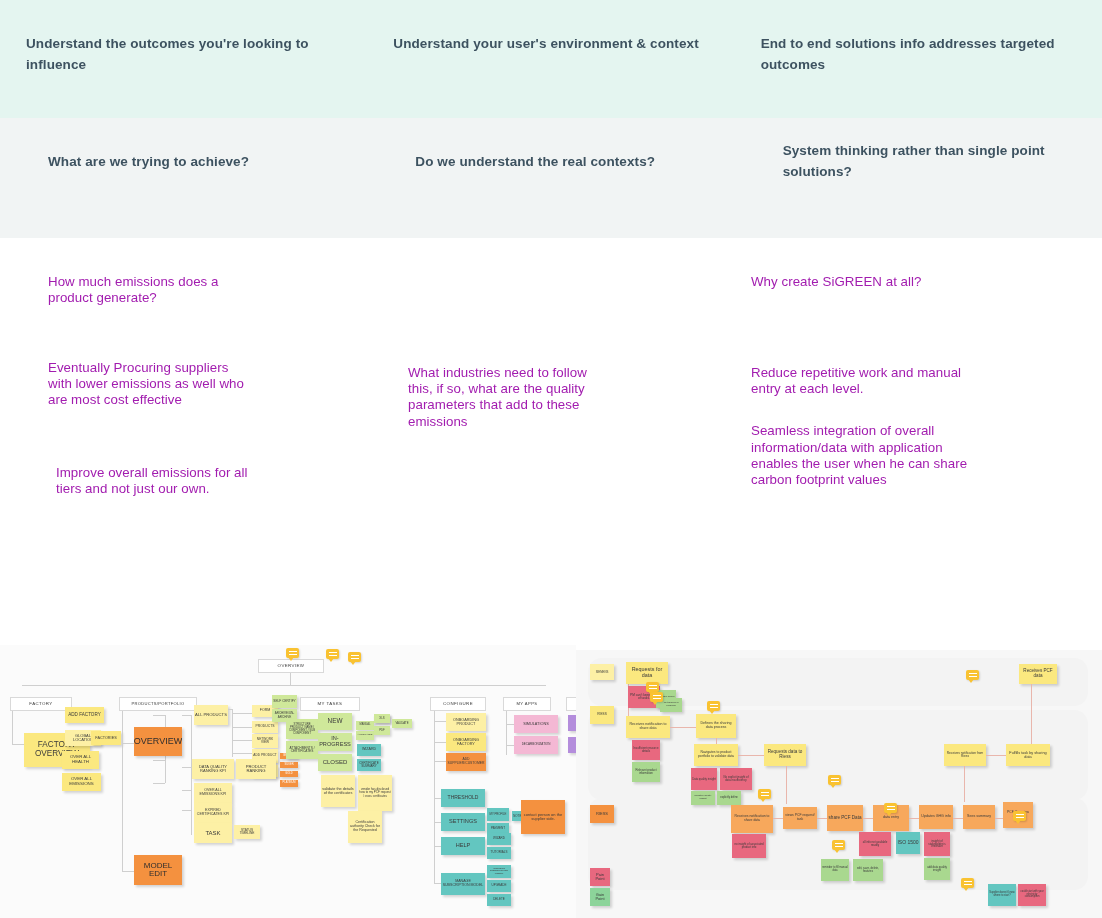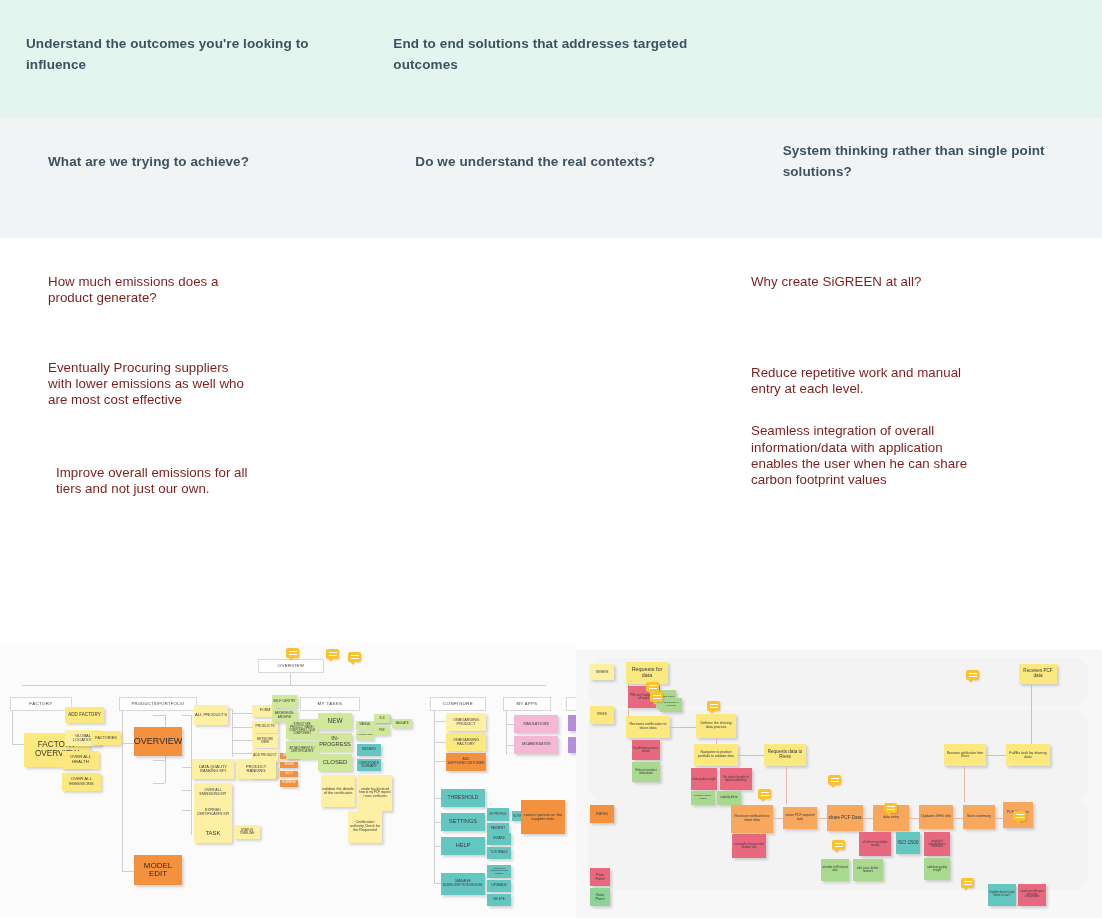--- a/index.html
+++ b/index.html
@@ -23,21 +23,21 @@
   .col-inner { padding-left:48px; padding-right:24px; }
 
   .hdr-text {
     font-size:13.5px; font-weight:bold; line-height:1.55;
     color:#3d5260; letter-spacing:.1px;
   }
   #band-outcomes .col-inner { padding-top:34px;padding-left:26px; }
   #band-questions .col-inner { padding-top:34px; }
   #band-questions .col:nth-child(3) .col-inner { padding-top:23px; }
   .ans-text {
-    font-size:13.3px; line-height:1.22; color:#7f1d1d;
+    font-size:13.3px; line-height:1.22; color:#a21caf;
     letter-spacing:.05px;
   }
   .ans-para + .ans-para { margin-top:26px; }
 
   
   .ansgrid { position:relative; height:407px; }
   .ablk { position:absolute; }
 
   
   #boards {
@@ -108,21 +108,26 @@
 
 <div class="band" id="band-outcomes">
   <div class="cols">
     <div class="col">
       <div class="col-inner">
           <div class="hdr-text">Understand the outcomes you're looking to influence</div>
         </div>
     </div>
     <div class="col">
       <div class="col-inner">
-          <div class="hdr-text">End to end solutions that addresses targeted outcomes</div>
+          <div class="hdr-text">Understand your user's environment &amp; context</div>
+        </div>
+    </div>
+    <div class="col">
+      <div class="col-inner">
+          <div class="hdr-text">End to end solutions info addresses targeted outcomes</div>
         </div>
     </div>
   </div>
 </div>
 
 <div class="band" id="band-questions">
   <div class="cols">
     <div class="col">
       <div class="col-inner">
           <div class="hdr-text">What are we trying to achieve?</div>
@@ -147,20 +152,23 @@
     <div class="ablk" style="left:48px; top:36px; width:200px;">
         <div class="ans-text">How much emissions does a product generate?</div>
       </div>
     <div class="ablk" style="left:48px; top:122px; width:200px;">
         <div class="ans-text">Eventually Procuring suppliers with lower emissions as well who are most cost effective</div>
       </div>
     <div class="ablk" style="left:56px; top:227px; width:200px;">
         <div class="ans-text">Improve overall emissions for all tiers and not just our own.</div>
       </div>
 
+    <div class="ablk" style="left:408px; top:127px; width:203px;">
+        <div class="ans-text">What industries need to follow this, if so, what are the quality parameters that add to these emissions</div>
+      </div>
 
     <div class="ablk" style="left:751px; top:36px; width:230px;">
         <div class="ans-text"> Why create SiGREEN at all?</div>
       </div>
     <div class="ablk" style="left:751px; top:127px; width:232px;">
       <div class="ans-text ans-para">Reduce repetitive work and manual entry at each level.</div>
       <div class="ans-text ans-para">Seamless integration of overall information/data with application enables the user when he can share carbon footprint values</div>
     </div>
   </div>
 </div>

